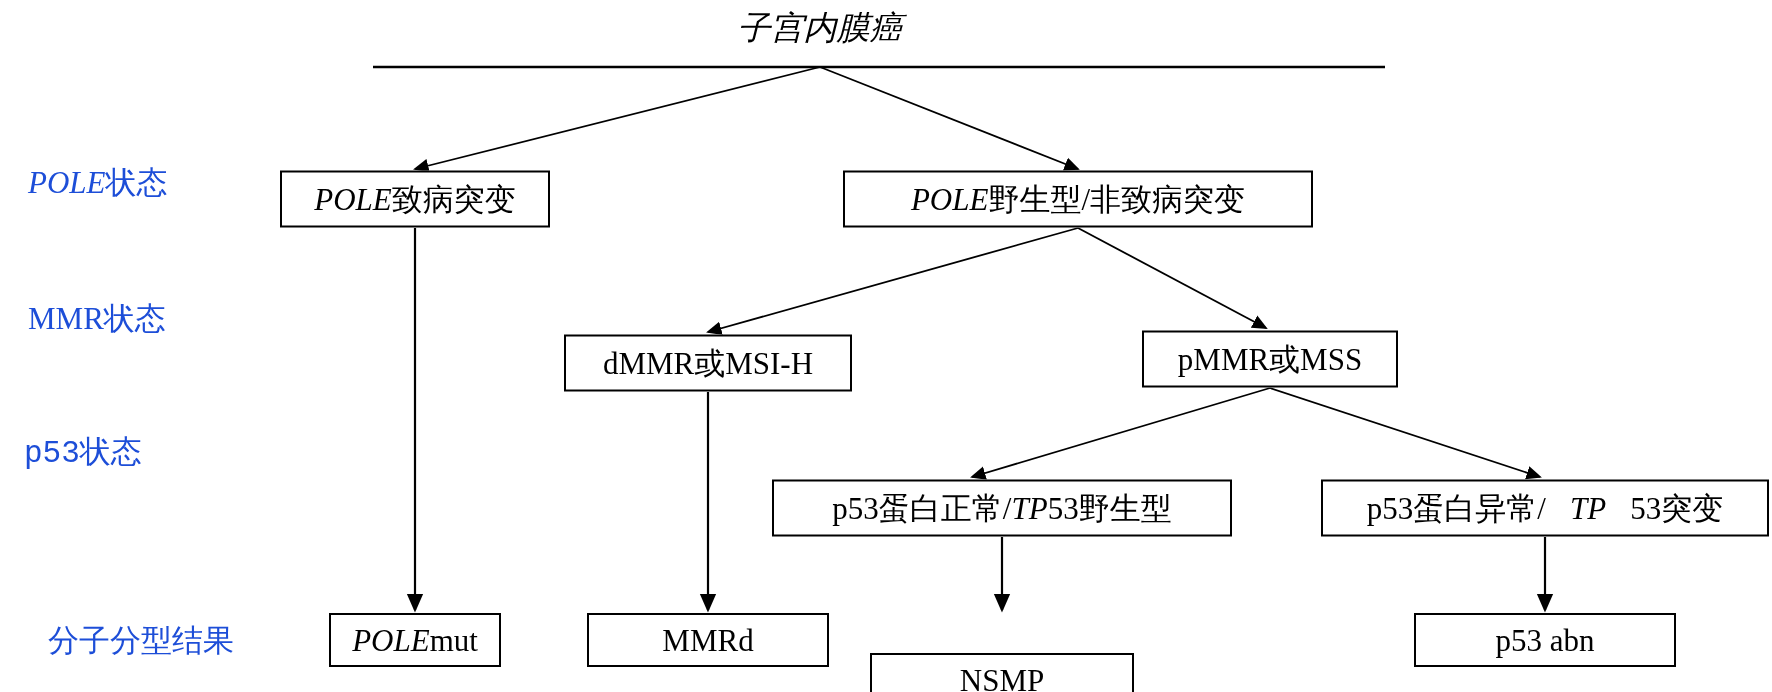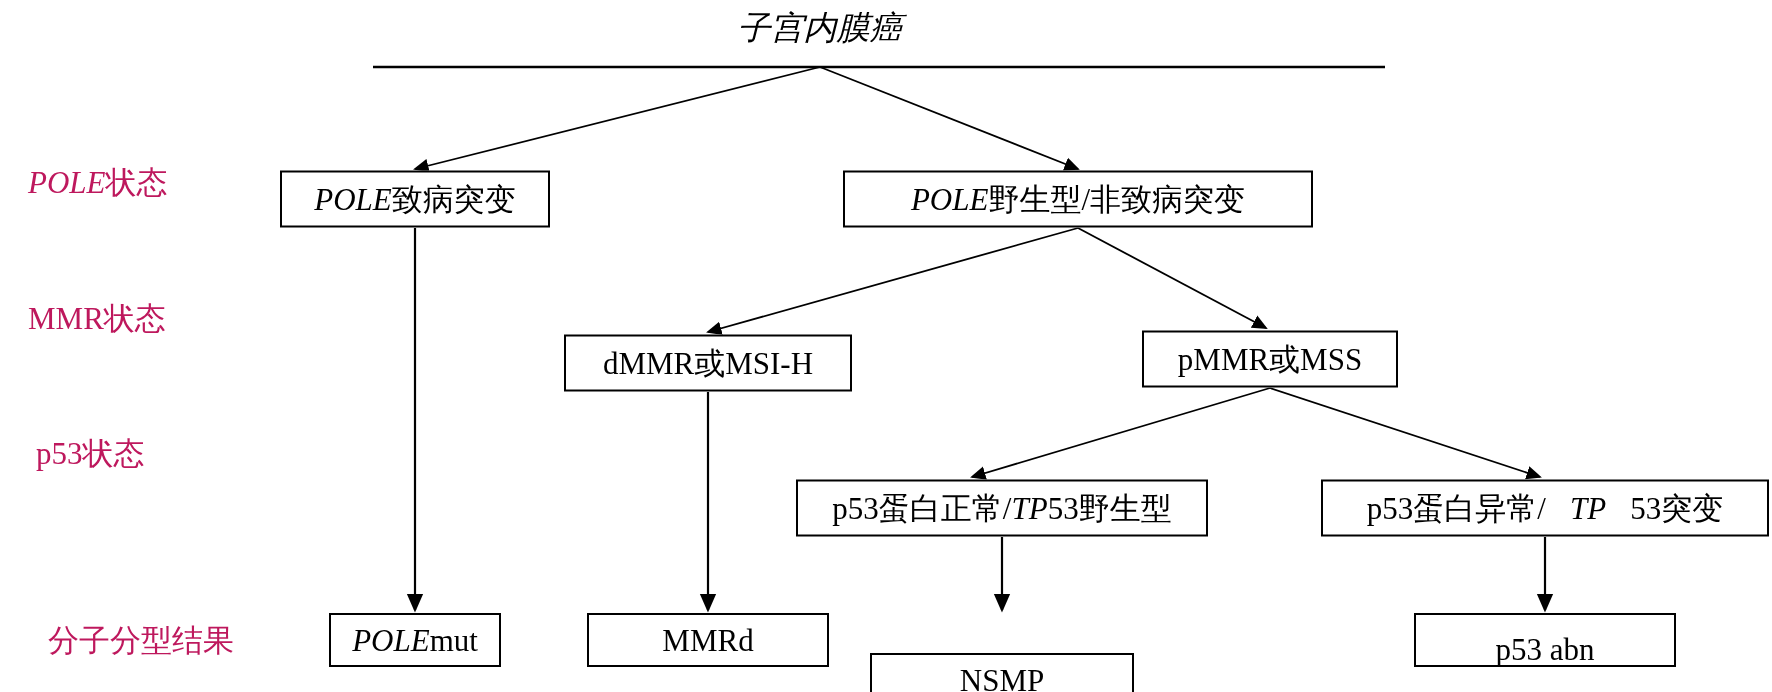--- a/index.html
+++ b/index.html
@@ -2,21 +2,21 @@
 <html><head>
 <meta charset="utf-8">
 <style>
   html,body{margin:0;padding:0;background:#ffffff;}
   body{width:1772px;height:692px;overflow:hidden;
        font-family:"Liberation Serif","DejaVu Serif",serif;color:#000;}
   #diagram{position:relative;width:1772px;height:692px;}
   svg#wires{position:absolute;left:0;top:0;width:1772px;height:692px;}
 
   .row-label{position:absolute;font-size:31px;line-height:1;white-space:nowrap;
-             color:#be185d;transform:translateY(-50%);}
+             color:#1d4ed8;transform:translateY(-50%);}
   .row-label .ital{font-style:italic;}
 
   .node{position:absolute;box-sizing:border-box;border:2.4px solid #000;
         background:#ffffff;display:flex;align-items:center;justify-content:center;
         font-size:31px;line-height:1;white-space:nowrap;transform:translate(-50%,-50%);}
   .node .ital{font-style:italic;}
 
   .title{position:absolute;font-size:33px;line-height:1;white-space:nowrap;
          transform:translate(-50%,-50%);font-style:italic;}
 </style>
@@ -44,56 +44,56 @@
         <line x1="1002" y1="537" x2="1002" y2="610" stroke="#000000" stroke-width="2.2" marker-end="url(#arrowhead)"></line>
         <line x1="1545" y1="537" x2="1545" y2="610" stroke="#000000" stroke-width="2.2" marker-end="url(#arrowhead)"></line>
       </g>
   </svg>
 
   <div class="title" id="title-el" style="left: 820px; top: 28px;">子宫内膜癌</div>
 
   <div id="labels">
       <div class="row-label" style="left: 28px; top: 182px;"><span class="ital">POLE</span><span>状态</span></div>
       <div class="row-label" style="left: 28px; top: 318px;"><span>MMR状态</span></div>
-      <div class="row-label" style="left: 36px; top: 453px;"><span>p53状态</span></div>
+      <div class="row-label" style="left: 24px; top: 453px; font-family: Liberation Mono, monospace;"><span>p53状态</span></div>
       <div class="row-label" style="left: 48px; top: 640px; text-align: right;"><span>分子分型结果</span></div>
     </div>
   <div id="nodes">
       <div class="node" style="left: 415px; top: 199px; width: 270px; height: 57px;">
         <span class="ital">POLE</span>
         <span>致病突变</span>
       </div>
       <div class="node" style="left: 1078px; top: 199px; width: 470px; height: 57px;">
         <span class="ital">POLE</span>
         <span>野生型/非致病突变</span>
       </div>
       <div class="node" style="left: 708px; top: 363px; width: 288px; height: 57px;">
         <span>dMMR或MSI-H</span>
       </div>
       <div class="node" style="left: 1270px; top: 359px; width: 256px; height: 57px;">
         <span>pMMR或MSS</span>
       </div>
-      <div class="node" style="left: 1002px; top: 508px; width: 412px; height: 57px;">
+      <div class="node" style="left: 1002px; top: 508px; width: 460px; height: 57px;">
         <span>p53蛋白正常/</span>
         <span class="ital">TP</span>
         <span>53野生型</span>
       </div>
       <div class="node" style="left: 1545px; top: 508px; width: 448px; height: 57px; gap: 24px;">
         <span>p53蛋白异常/</span>
         <span class="ital">TP</span>
         <span>53突变</span>
       </div>
       <div class="node" style="left: 415px; top: 640px; width: 172px; height: 54px;">
         <span class="ital">POLE</span>
         <span> mut</span>
       </div>
       <div class="node" style="left: 708px; top: 640px; width: 242px; height: 54px;">
         <span>MMRd</span>
       </div>
       <div class="node" style="left: 1002px; top: 640px; width: 264px; height: 54px; margin-top: 40px;">
         <span>NSMP</span>
       </div>
-      <div class="node" style="left: 1545px; top: 640px; width: 262px; height: 54px; align-items: flex-end;">
+      <div class="node" style="left: 1545px; top: 640px; width: 262px; height: 54px;">
         <span>p53 abn</span>
       </div>
     </div>
 
 </div>
 
 </body></html>

